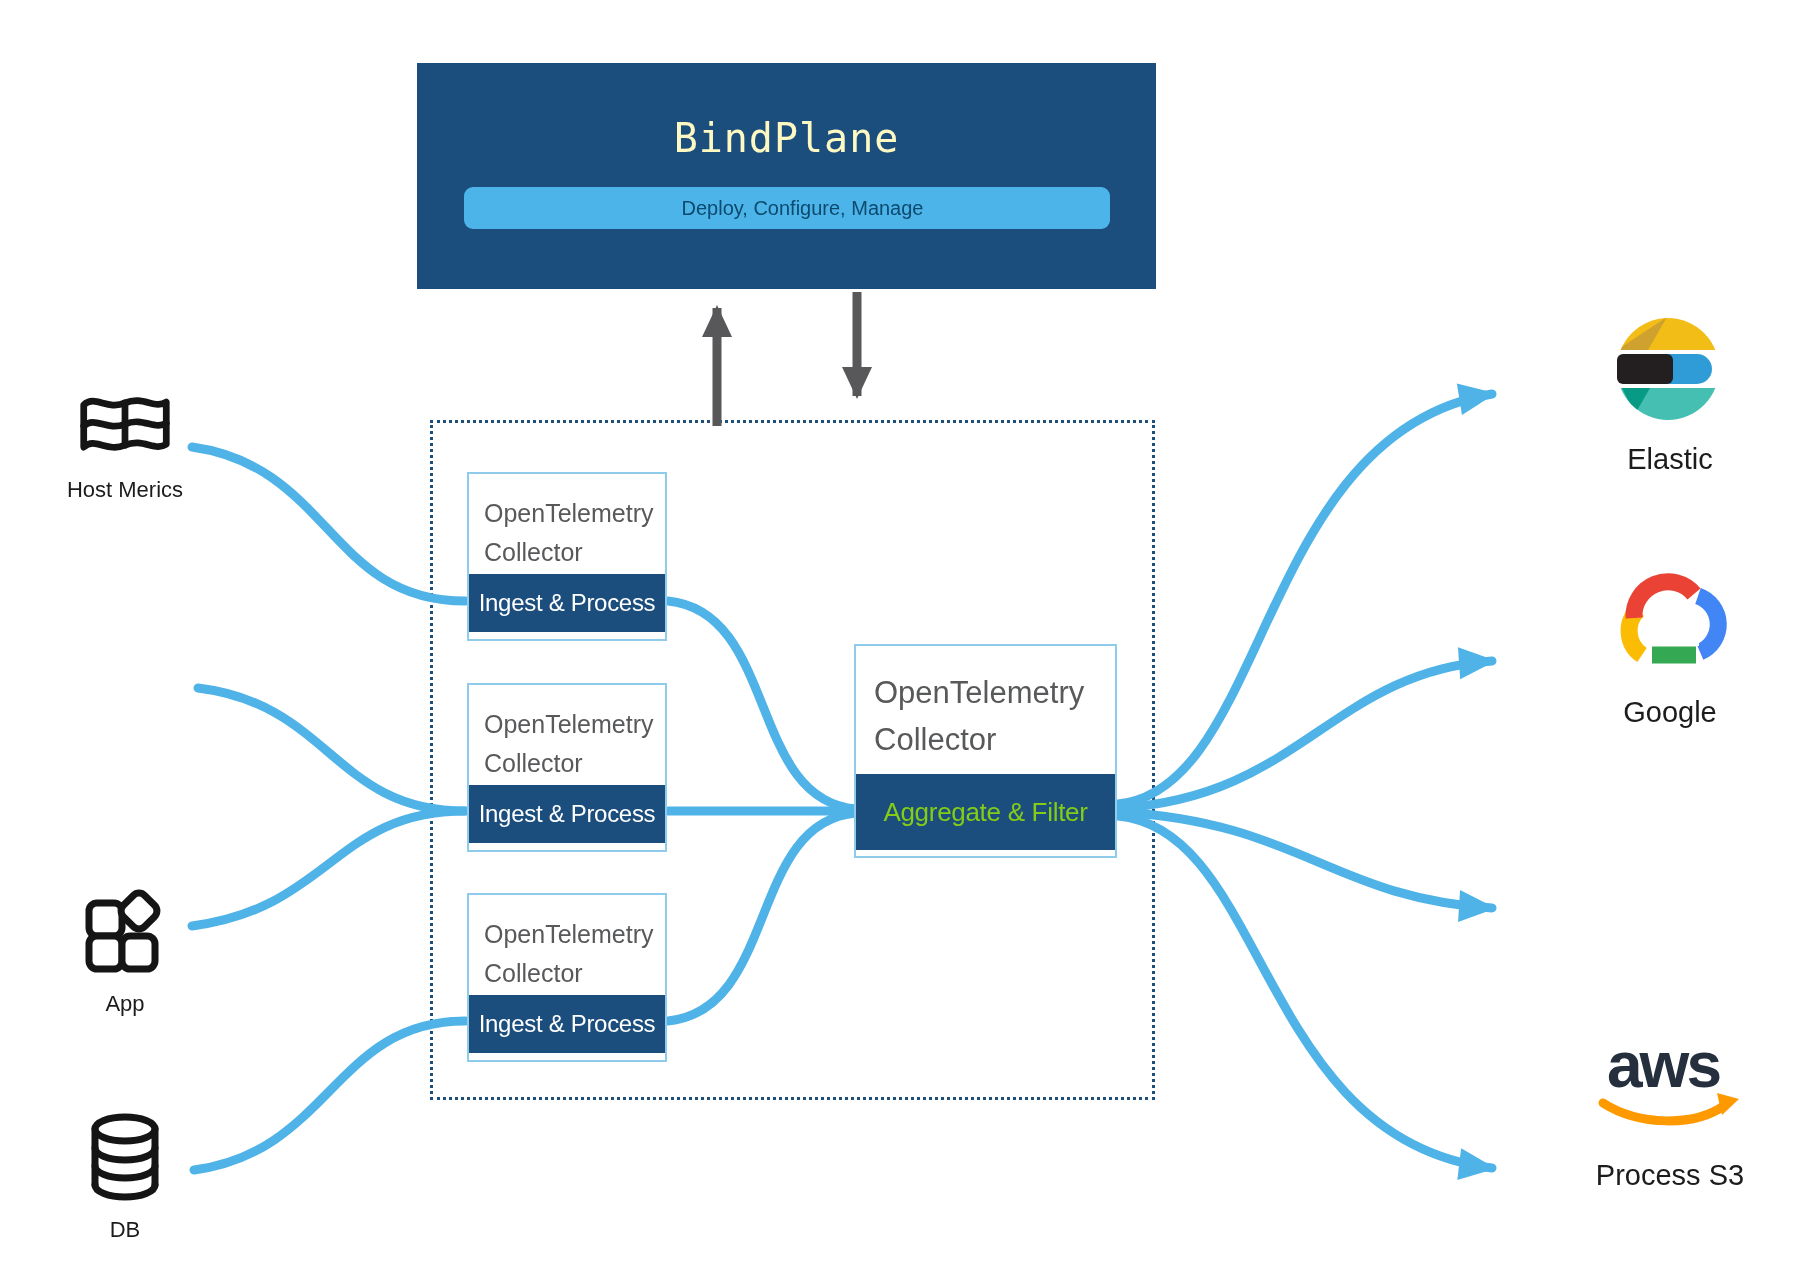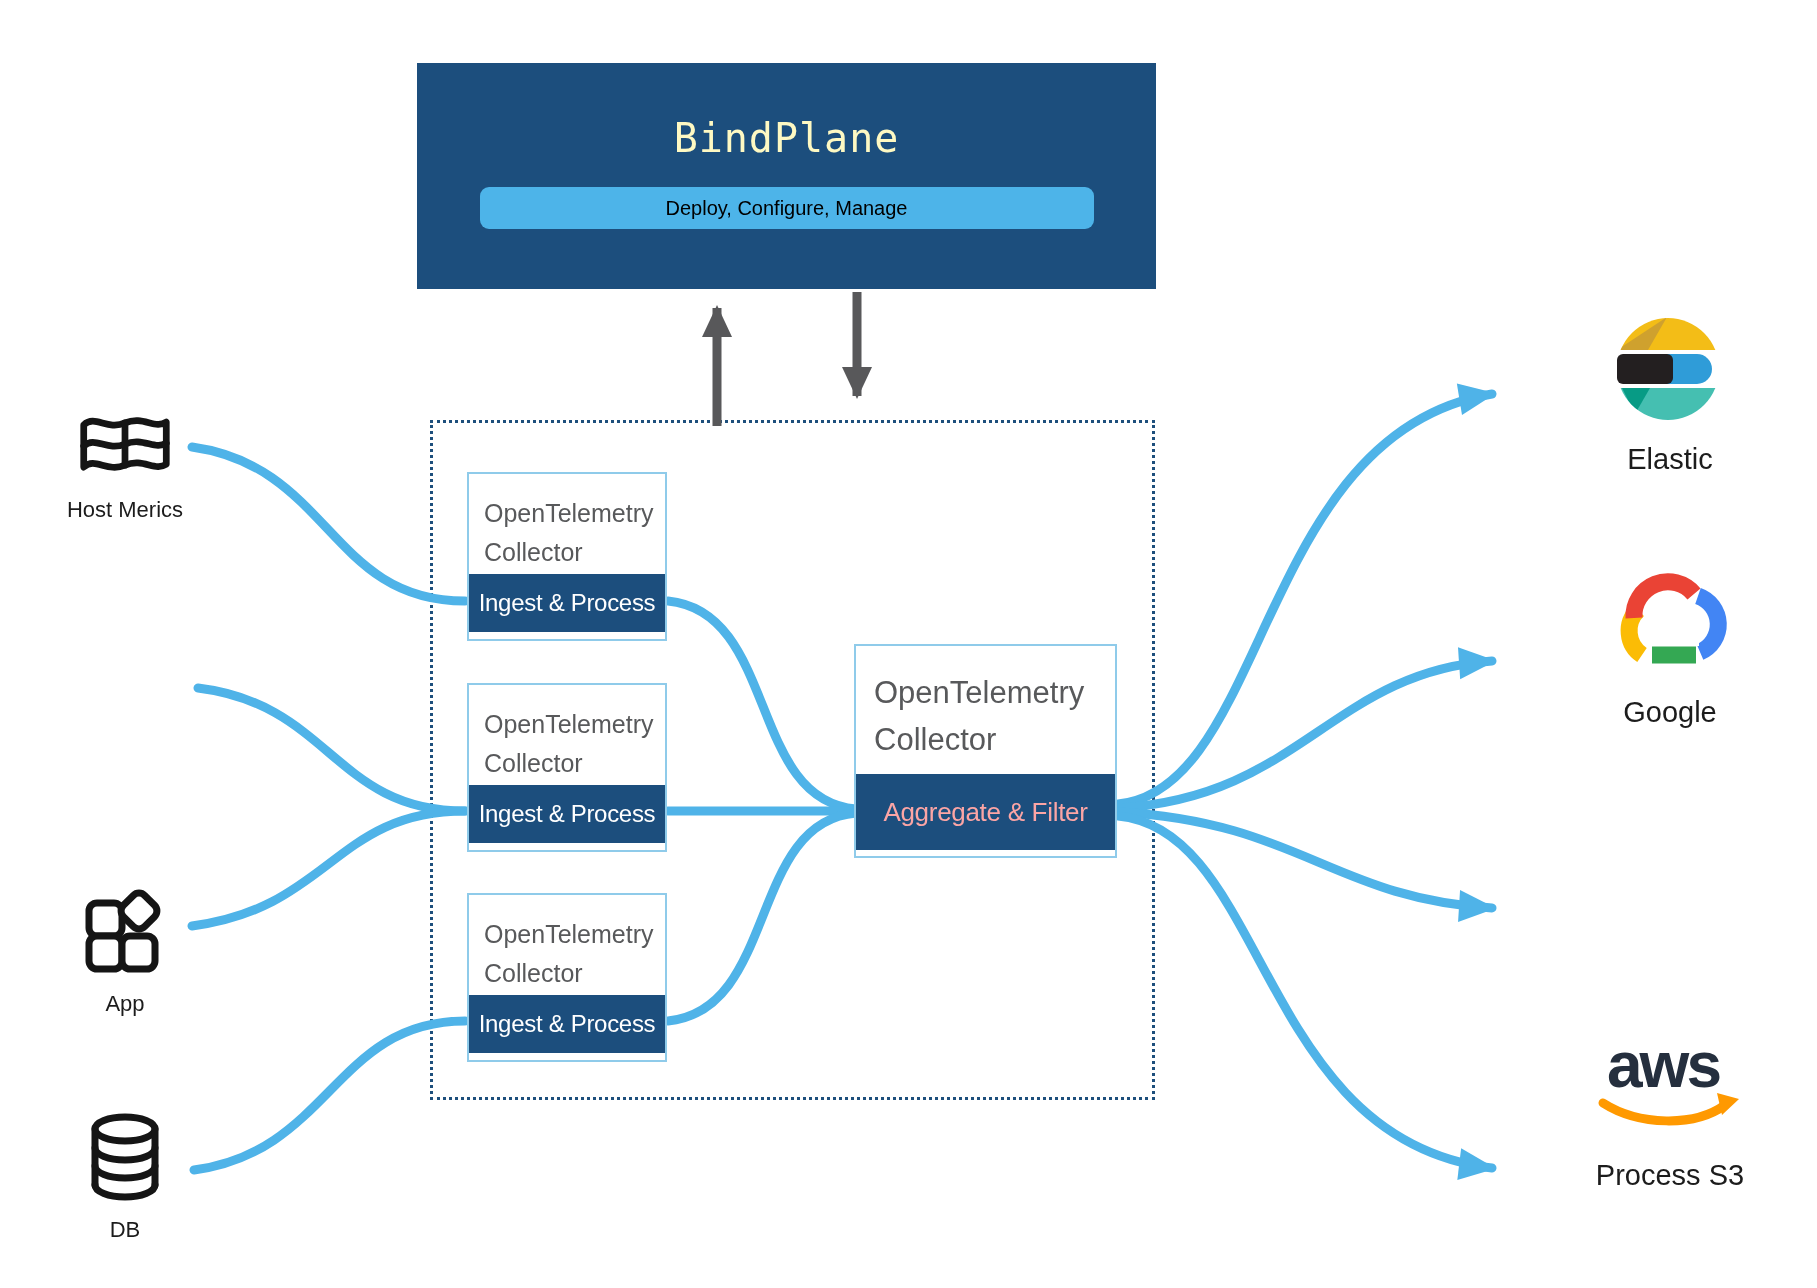--- a/index.html
+++ b/index.html
@@ -6,37 +6,37 @@
   #canvas{position:relative;width:1817px;height:1288px;background:#fff;overflow:hidden;
           font-family:"Liberation Sans",sans-serif;}
   
   #flow-svg{position:absolute;left:0;top:0;z-index:2;}
   .box{position:absolute;z-index:3;box-sizing:border-box;}
   
   .bindplane{left:417px;top:63px;width:739px;height:226px;background:#1c4e7d;z-index:3;}
   .bp-title{margin-top:52px;text-align:center;color:#fef9c3;
             font-family:"DejaVu Sans Mono",monospace;font-size:40px;letter-spacing:1px;}
   .bp-btn{margin:26px auto 0;width:614px;height:42px;border-radius:9px;background:#4db4e9;
-          color:#000000;font-size:20px;display:flex;align-items:center;justify-content:center;}
+          color:#0c4a6e;font-size:20px;display:flex;align-items:center;justify-content:center;padding-left:32px;}
   
   .dotted{left:430px;top:420px;width:725px;height:680px;border:3px dotted #1d4f7c;z-index:1;}
   
   .collector{left:467px;width:200px;height:169px;background:#fff;border:2px solid #8fcbea;}
   .collector .ctitle{padding:20px 6px 0 15px;font-size:25px;line-height:1.55;color:#58595b;}
   .cbar{position:absolute;left:0;right:0;top:100px;height:58px;background:#1c4e7d;color:#fff;
         display:flex;align-items:center;justify-content:center;font-size:24px;letter-spacing:-0.3px;}
   .c1{top:472px;} .c2{top:683px;} .c3{top:893px;}
   .gateway{left:854px;top:644px;width:263px;height:214px;background:#fff;border:2px solid #8fcbea;}
   .gateway .ctitle{padding:24px 8px 0 18px;font-size:31px;line-height:1.5;color:#58595b;}
-  .gateway .cbar{top:128px;height:76px;font-size:26px;color:#fca5a5;letter-spacing:-0.3px;}
+  .gateway .cbar{top:128px;height:76px;font-size:26px;color:#84cc16;letter-spacing:-0.3px;}
   
   .node{position:absolute;width:190px;text-align:center;z-index:3;}
   .node .nlabel{font-size:22px;color:#1c1c1c;margin-top:5px;}
   .src{left:30px;}
-  .s-host{top:404px;} .s-syslog{top:626px;} .s-app{top:886px;text-align:center;} .s-db{top:1108px;}
+  .s-host{top:384px;} .s-syslog{top:626px;} .s-app{top:886px;text-align:center;} .s-db{top:1108px;}
   
   .dst{left:1570px;width:200px;}
   .dst .nlabel{font-size:29px;color:#1c1c1c;margin-top:12px;}
   .d-elastic{top:315px;} .d-google{top:558px;} .d-newrelic{top:804px;} .d-aws{top:1029px;}
 </style>
 </head>
 <body>
 
 <div id="canvas">
 

